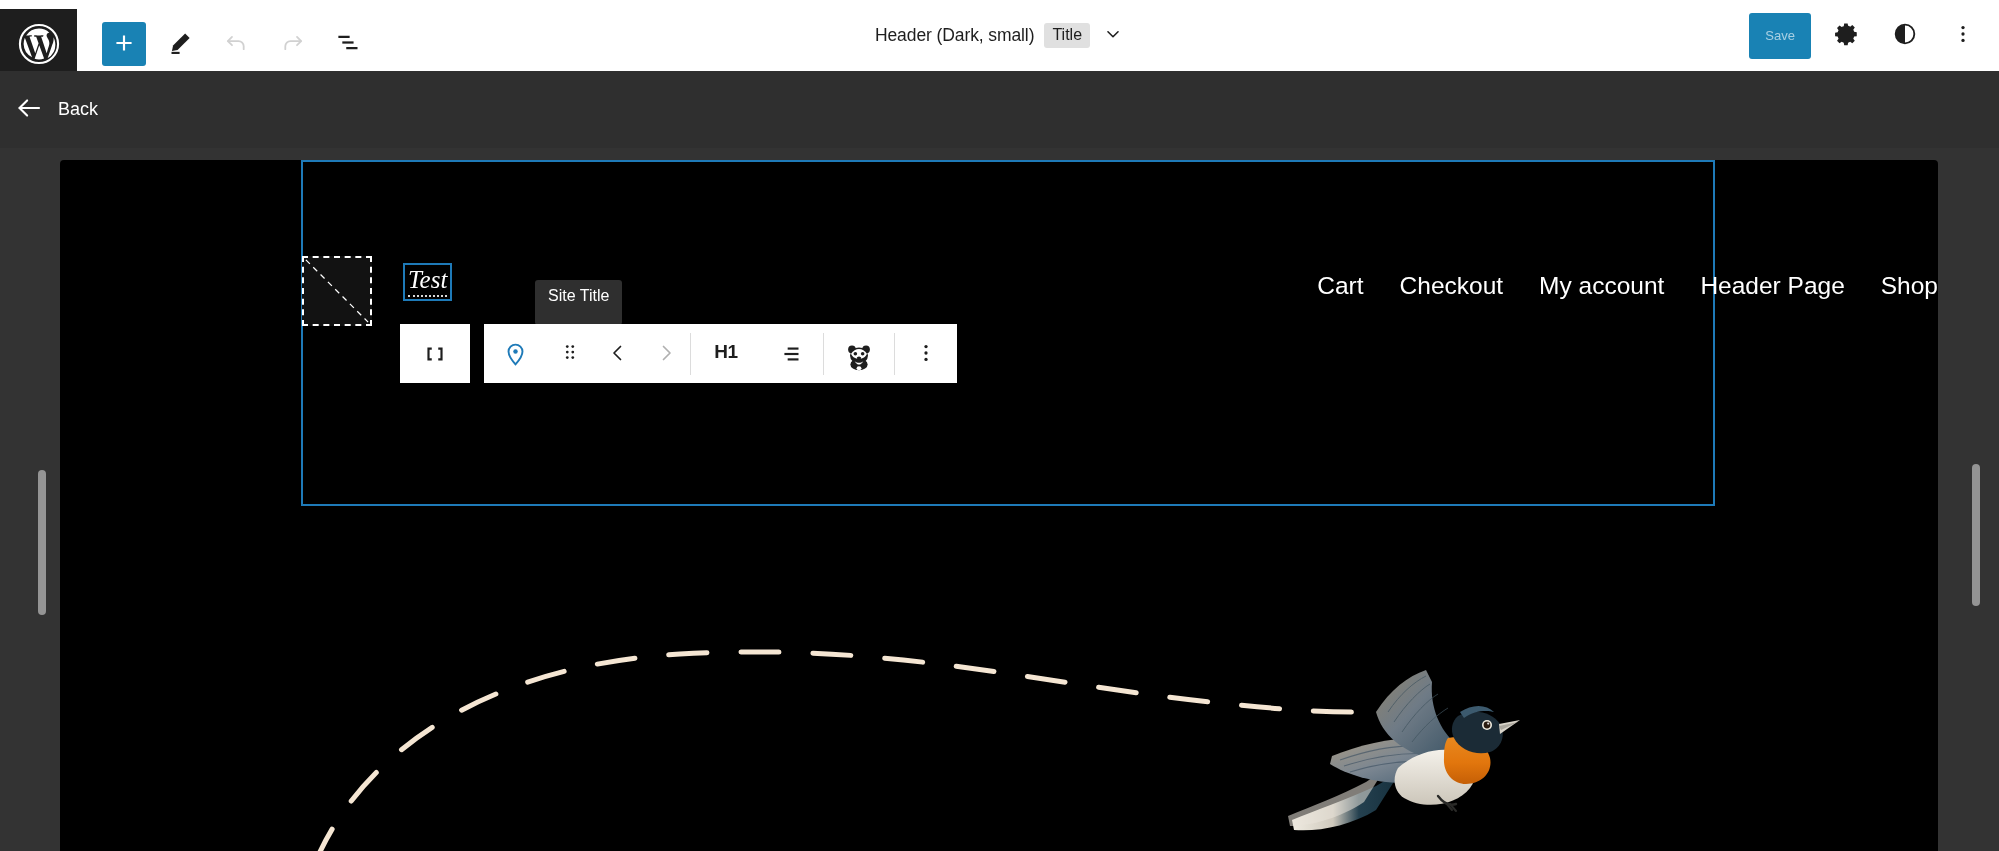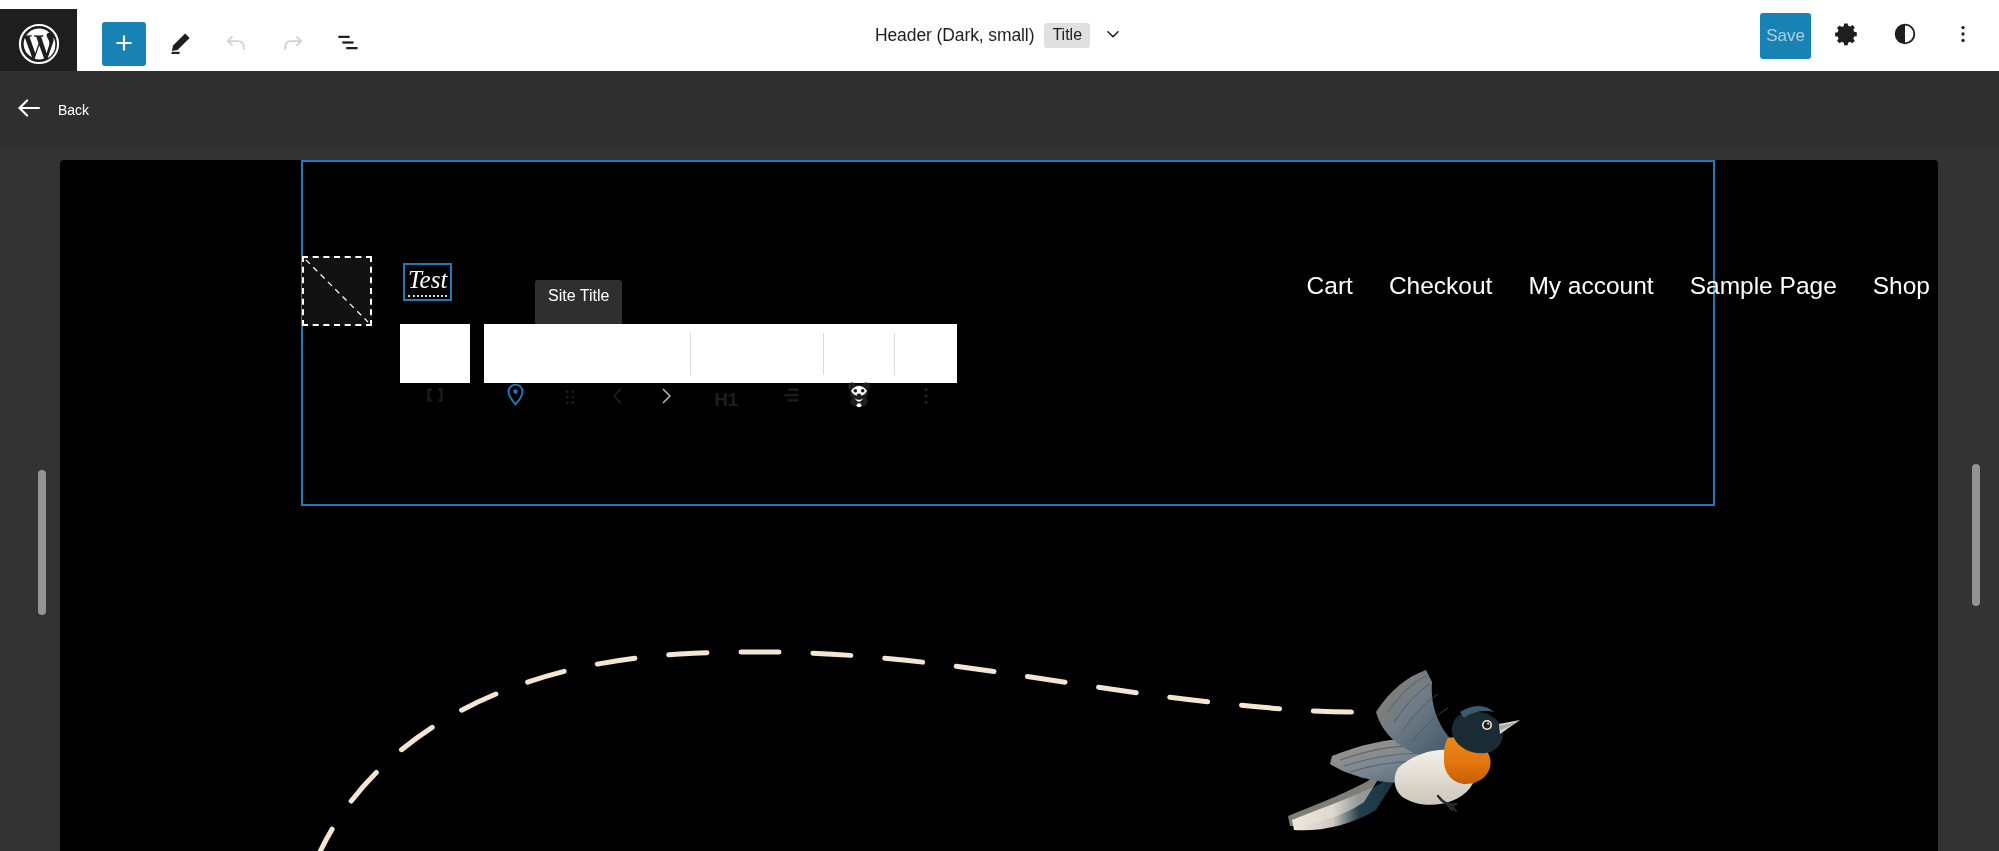--- a/index.html
+++ b/index.html
@@ -113,24 +113,24 @@
     right: 14px;
     top: 0;
     height: 71px;
     display: flex;
     align-items: center;
     gap: 14px;
   }
   .save-btn {
     background: #1982b4;
     color: rgba(255,255,255,0.62);
-    font-size: 17px;
+    font-size: 13px;
     border: none;
     border-radius: 3px;
-    padding: 0 6px;
+    padding: 0 16px;
     height: 46px;
     line-height: 46px;
     cursor: pointer;
     font-family: "Liberation Sans", sans-serif;
   }
 
   
   .backbar {
     position: absolute;
     left: 0;
@@ -147,21 +147,21 @@
     align-items: center;
     gap: 14px;
     padding-left: 14px;
     cursor: pointer;
     background: transparent;
     border: none;
     height: 54px;
   }
   .back-label {
     color: #ffffff;
-    font-size: 14px;
+    font-size: 18px;
     font-family: "Liberation Sans", sans-serif;
   }
 
   
   .editor-shell {
     position: absolute;
     left: 0;
     top: 148px;
     width: 1999px;
     height: 703px;
@@ -256,21 +256,21 @@
   }
 
   
   .site-nav {
     position: absolute;
     right: 0px;
     top: 112px;
     display: flex;
     align-items: center;
     gap: 36px;
-    padding-right: 8px;
+    padding-right: 0px;
     white-space: nowrap;
   }
   .nav-link {
     color: #ffffff;
     font-size: 24.5px;
     font-family: "Liberation Sans", sans-serif;
     text-decoration: none;
     cursor: pointer;
     white-space: nowrap;
   }
@@ -289,21 +289,21 @@
     background: #ffffff;
     display: flex;
     align-items: center;
     height: 59px;
   }
   .tb-group.g1 { margin-right: 14px; }
   .tb-item {
     width: 62px;
     height: 70px;
     display: flex;
-    align-items: flex-end;
+    align-items: flex-start;
     justify-content: center;
     cursor: pointer;
     position: relative;
     background: transparent;
     border: none;
     padding: 0;
     margin-top: 44px;
   }
   .tb-item.wide { width: 70px; }
   .tb-item.narrow { width: 48px; }
@@ -470,21 +470,21 @@
       <div class="site-title-block">
         <span class="site-title-text">Test</span>
       </div>
 
       <div class="tooltip">Site Title</div>
 
       <nav class="site-nav">
         <a class="nav-link">Cart</a>
         <a class="nav-link">Checkout</a>
         <a class="nav-link">My account</a>
-        <a class="nav-link">Sample Page</a>
+        <a class="nav-link">Header Page</a>
         <a class="nav-link">Shop</a>
       </nav>
 
       <svg class="artwork" viewBox="0 0 1878 357" preserveAspectRatio="none">
         <path d="M255 357 C 300 250, 420 160, 620 148 C 830 136, 980 178, 1150 196 C 1230 205, 1290 208, 1330 205" fill="none" stroke="#f5e6d3" stroke-width="5" stroke-linecap="round" stroke-dasharray="38 34"></path>
       </svg>
 
       <svg style="position:absolute;left:1220px;top:500px;width:240px;height:180px;" viewBox="0 0 240 180">
         <defs>
           <linearGradient id="wingTop" x1="0" y1="0" x2="1" y2="1">

